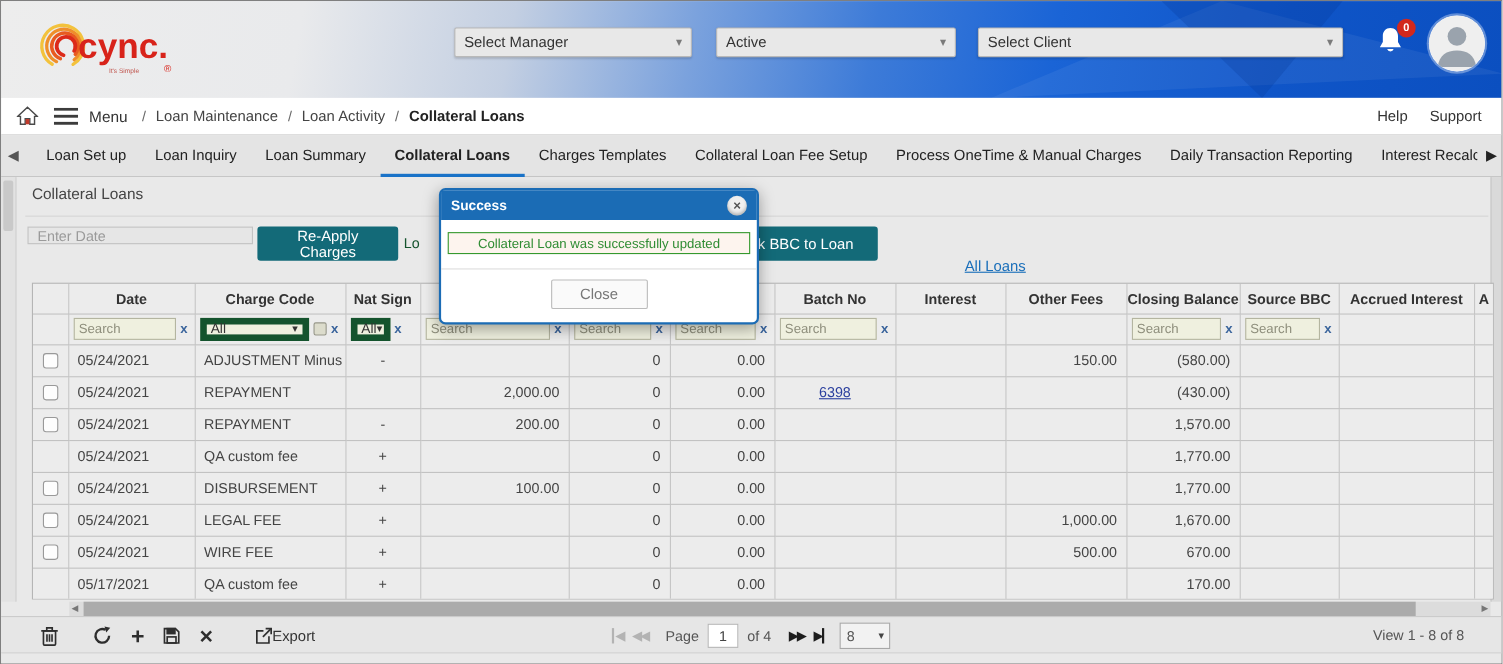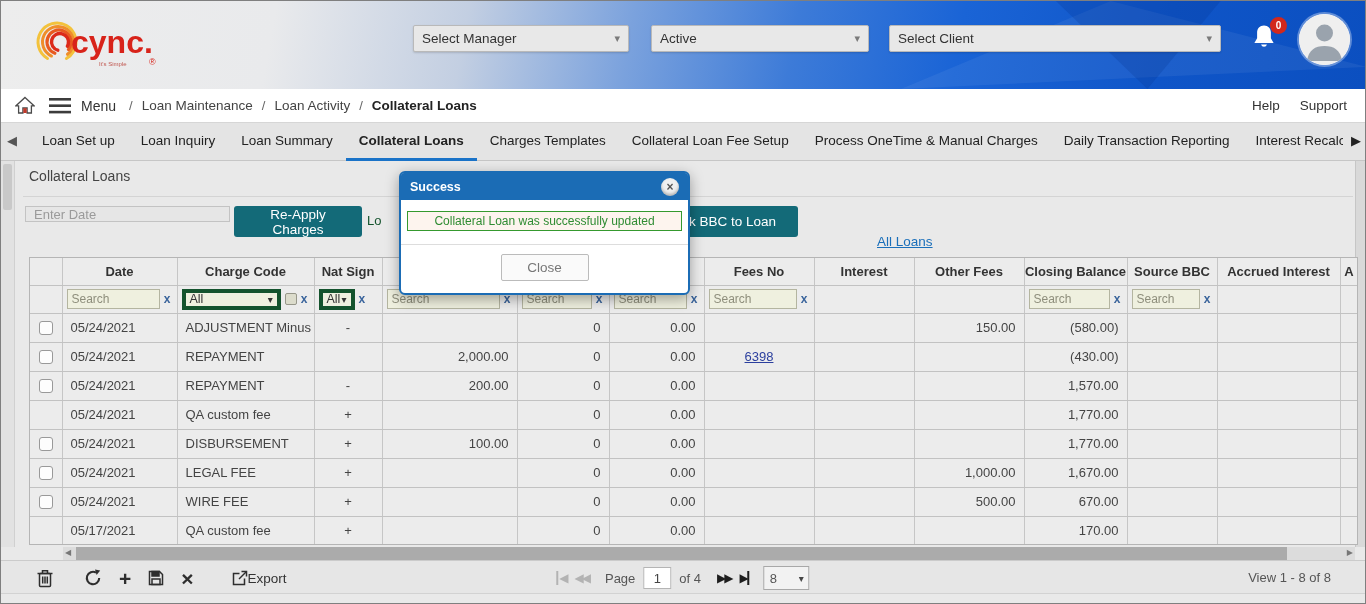--- a/index.html
+++ b/index.html
@@ -71,21 +71,21 @@
   .grid th, .grid td { border-right:1px solid #c6c6c6; border-bottom:1px solid #c2c2c2; font-size:13px; color:#444;
     overflow:hidden; white-space:nowrap; }
   .grid thead th { font-weight:bold; color:#333; text-align:center; height:27px; background:#ececec; }
   .grid tr.filter td { height:28px; background:#ececec; }
   .grid tbody td { height:29px; background:#ececec; }
   .al { text-align:left; padding-left:8px; } .ar { text-align:right; padding-right:8px; } .ac { text-align:center; }
   .flt { display:flex; align-items:center; padding:0 4px; gap:4px; }
   .flt input { flex:1; min-width:0; height:20px; background:#eff0df; border:1px solid #b4b5a0; font-size:12px;
     color:#666; padding:0 4px; font-family:"Liberation Sans",sans-serif; }
   .flt input::placeholder { color:#8e8e7c; }
-  .selbox { flex:1; min-width:0; height:21px; background:#eff0df; border:4px solid #14532d; display:flex;
+  .selbox { flex:1; min-width:0; height:21px; background:#eff0df; border:6px solid #14532d; display:flex;
     align-items:center; padding:0 4px; font-size:12.5px; color:#333; cursor:pointer; }
   .selbox .chev { margin-left:auto; color:#333; font-size:10px; }
   .selbox.narrow { flex:0 0 36px; }
   .minibtn { flex:0 0 12px; height:12px; background:#dcdccc; border:1px solid #97978a; border-radius:2px; cursor:pointer; }
   .clr { color:#3a649c; font-size:12px; font-weight:bold; cursor:pointer; padding-right:2px; }
   .cbx { display:inline-block; width:14px; height:14px; background:#fdfdfd; border:1px solid #999;
     border-radius:3px; vertical-align:middle; cursor:pointer; }
   .cell-link { color:#2b3f9e; text-decoration:underline; cursor:pointer; }
 
   
@@ -255,21 +255,21 @@
           </colgroup>
         <thead id="grid-head">
             <tr>
               <th></th>
               <th>Date</th>
               <th>Charge Code</th>
               <th>Nat Sign</th>
               <th></th>
               <th></th>
               <th></th>
-              <th>Fees No</th>
+              <th>Batch No</th>
               <th>Interest</th>
               <th>Other Fees</th>
               <th>Closing Balance</th>
               <th>Source BBC</th>
               <th>Accrued Interest</th>
               <th>A</th>
             </tr>
             <tr class="filter">
               <td></td>
               <td>

